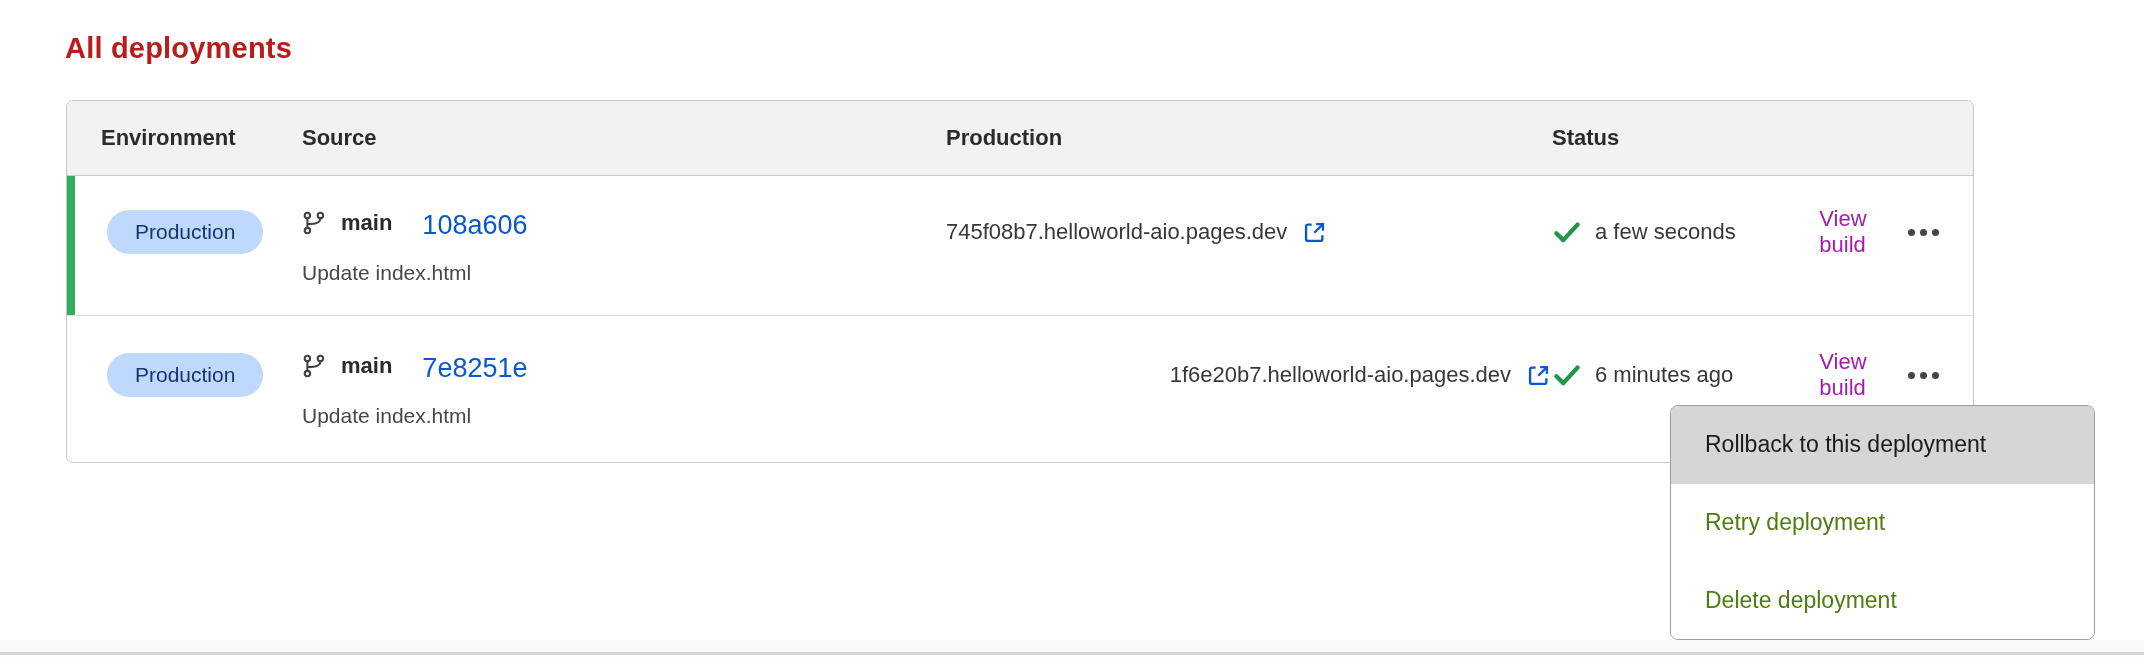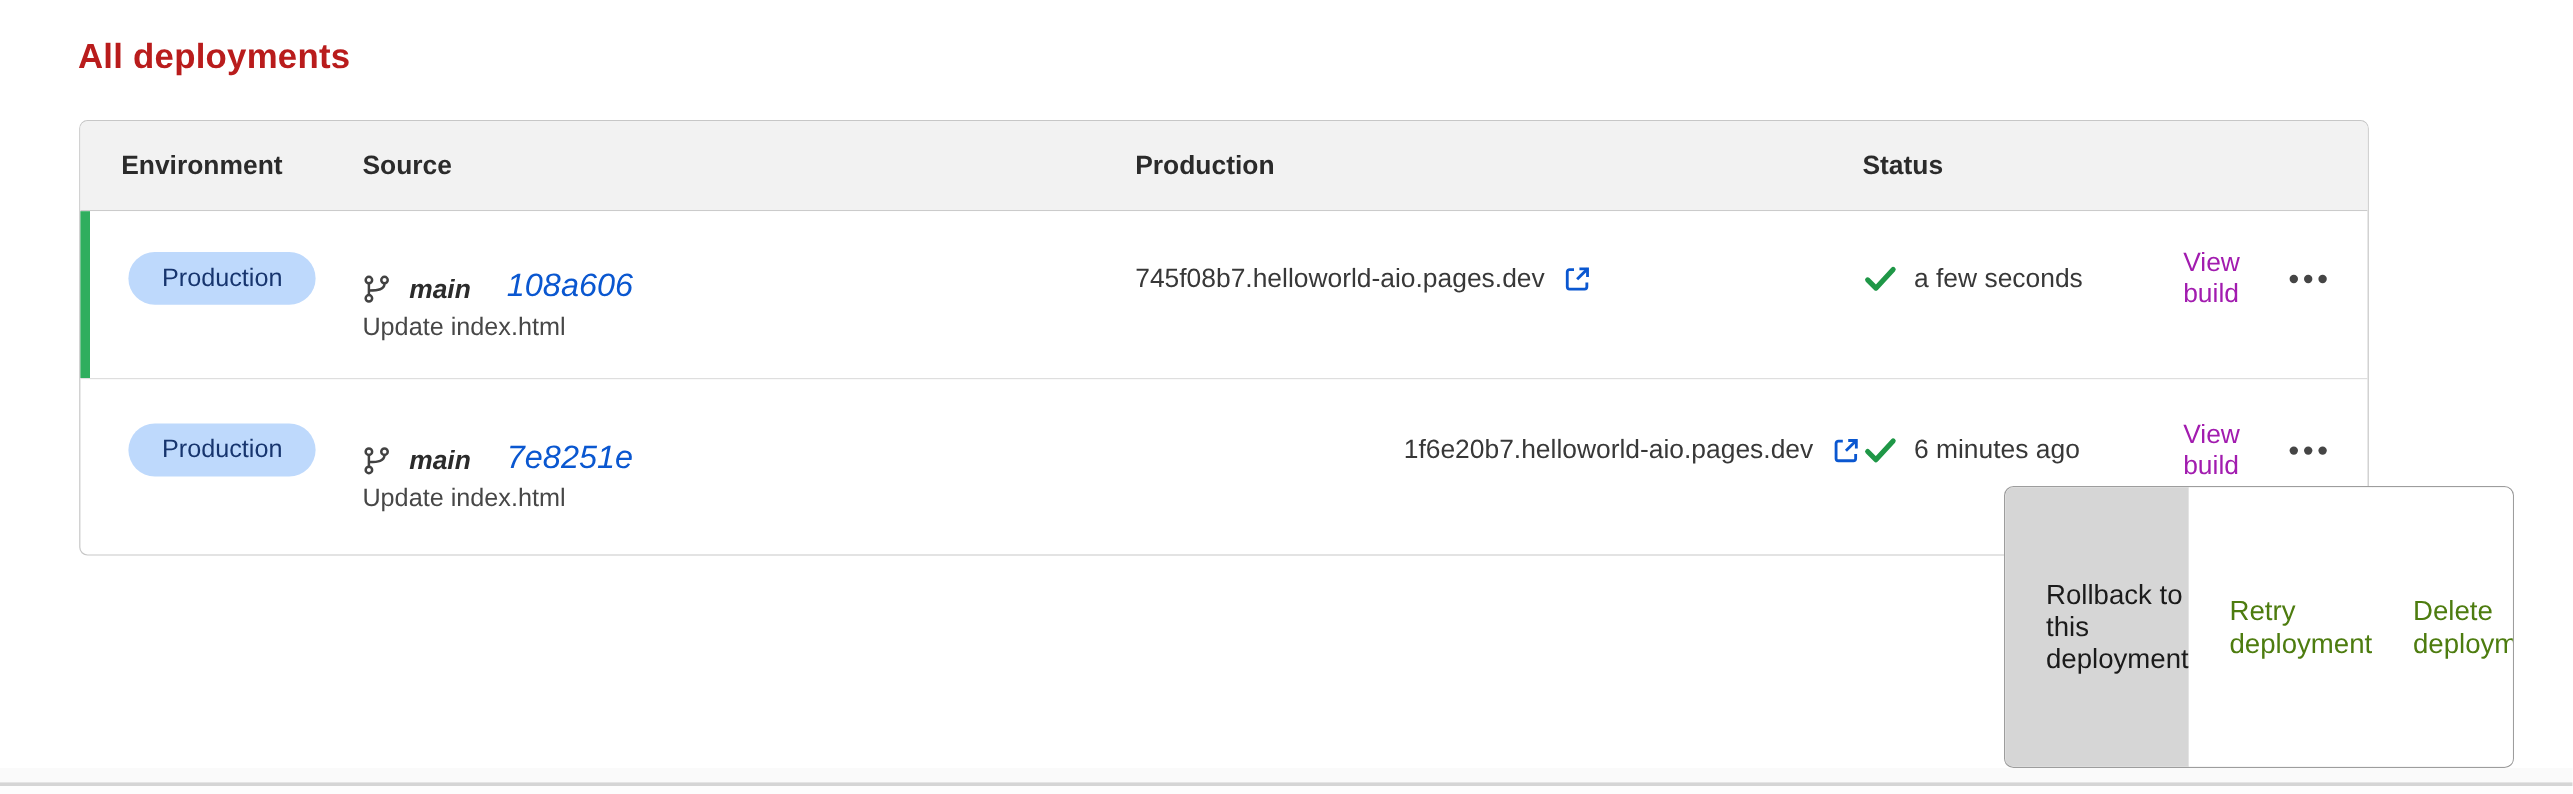--- a/index.html
+++ b/index.html
@@ -74,23 +74,22 @@
     height: 44px;
     padding: 0 28px;
     border-radius: 22px;
     background: #bed9fc;
     color: #17356e;
     font-size: 21px;
   }
 
   .source-line1 {
     display: flex;
-    align-items: flex-end;
+    align-items: flex-start;
     height: 44px;
-    font-style: italic;
   }
   .branch-icon { width: 26px; height: 26px; flex: 0 0 auto; }
   .branch-name {
     margin-left: 13px;
     font-size: 22px;
     font-weight: 700;
     color: #2b2b2b;
   }
   .commit-link {
     margin-left: 30px;
@@ -140,21 +139,21 @@
   .context-menu {
     position: absolute;
     left: 1670px;
     top: 405px;
     width: 425px;
     height: 235px;
     background: #ffffff;
     border: 1.5px solid #9d9d9d;
     border-radius: 8px;
     display: flex;
-    flex-direction: row;
+    flex-direction: column;
     z-index: 5;
     overflow: hidden;
   }
   .menu-item {
     flex: 1 1 0;
     display: flex;
     align-items: center;
     padding-left: 34px;
     font-size: 23px;
     color: #4d7c0f;

